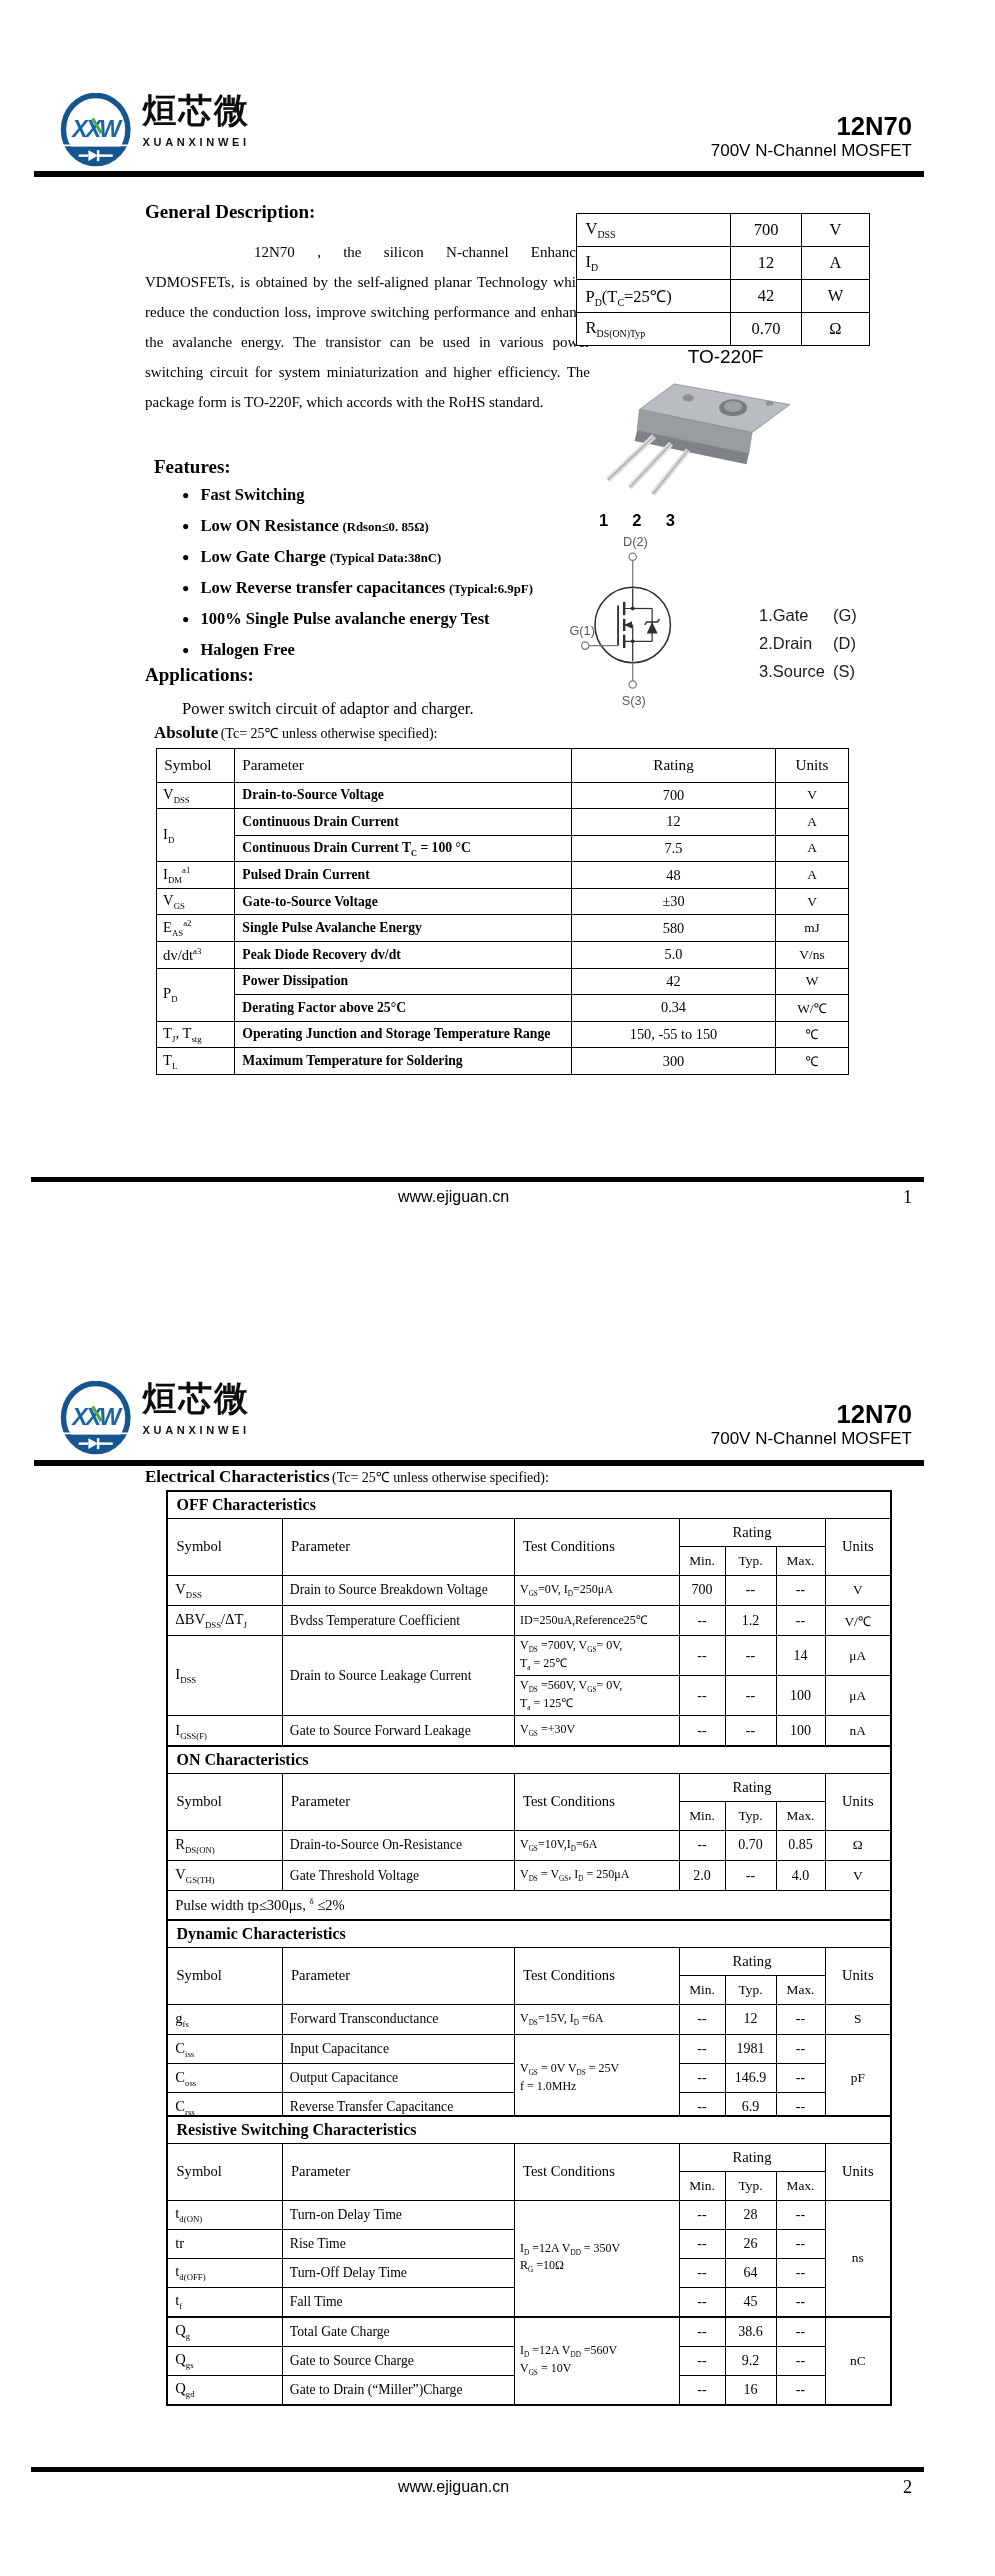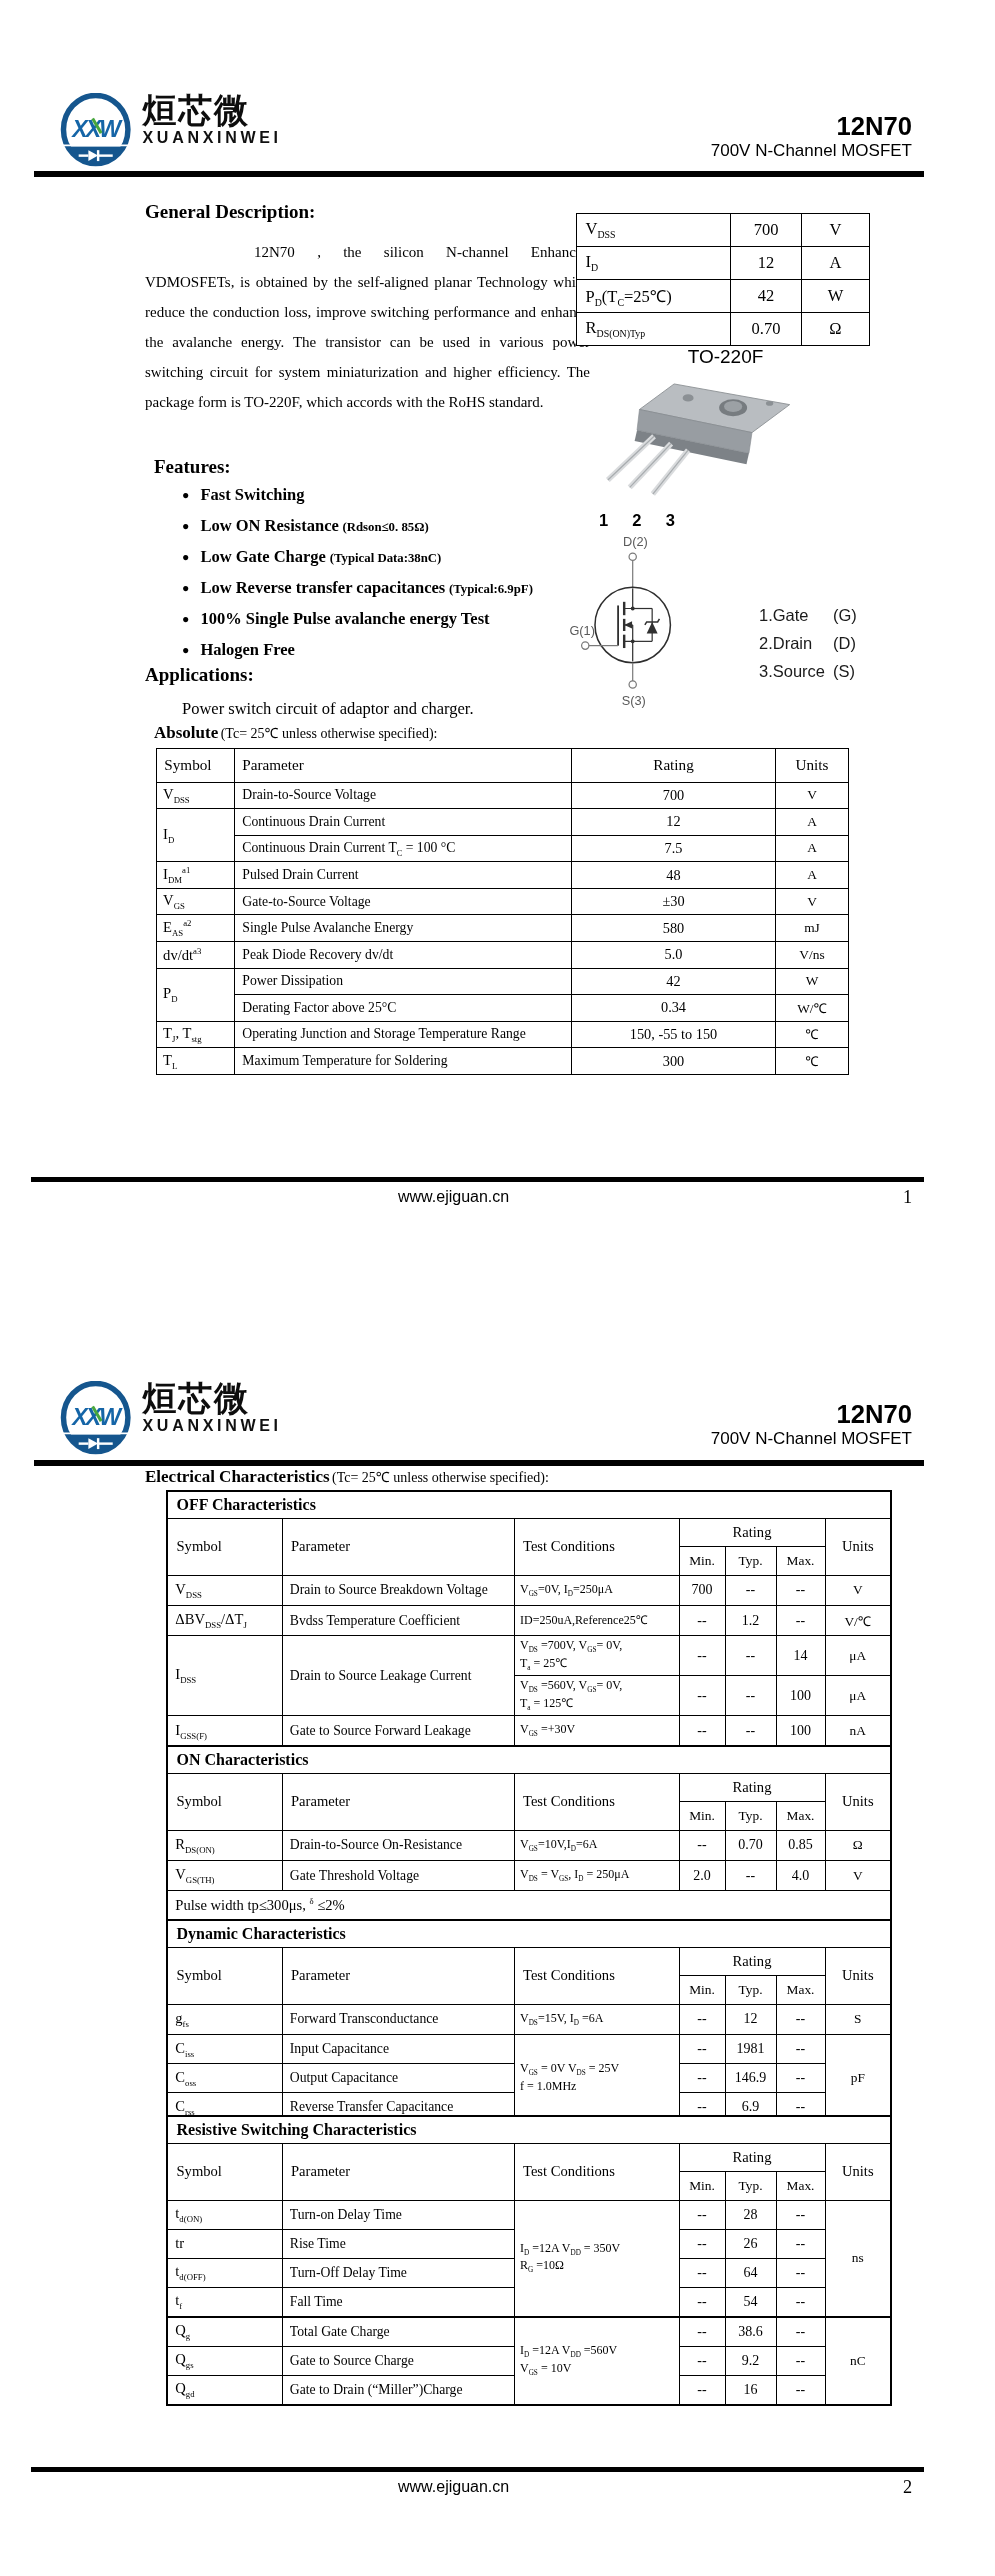--- a/index.html
+++ b/index.html
@@ -5,21 +5,21 @@
   html,body{margin:0;padding:0;background:#ffffff;}
   body{width:995px;height:2576px;position:relative;font-family:"Liberation Serif",serif;color:#000;}
   .page{position:absolute;left:0;width:995px;height:1288px;background:#fff;overflow:hidden;}
   #page1{top:0;} #page2{top:1288px;}
   .abs{position:absolute;}
   sub{font-size:60%;} sup{font-size:60%;}
 
   
   .logo{display:flex;align-items:flex-start;gap:8.5px;}
   .logo-cn{font-family:"DejaVu Sans",sans-serif;font-weight:bold;font-size:34px;line-height:1.05;letter-spacing:1.8px;color:#0d0d0d;}
-  .logo-en{font-family:"Liberation Sans",sans-serif;font-weight:bold;font-size:16px;letter-spacing:3.7px;color:#101010;margin-top:0;}
+  .logo-en{font-family:"Liberation Sans",sans-serif;font-weight:bold;font-size:11px;letter-spacing:3.7px;color:#101010;margin-top:7px;}
   .part-head{width:302px;text-align:right;font-family:"Liberation Sans",sans-serif;}
   .part-no{font-size:25.6px;font-weight:bold;line-height:1.05;}
   .part-sub{font-size:17px;margin-top:1.2px;}
   .rule{background:#000;}
 
   
   .h-main{font-size:19px;font-weight:bold;}
   .h-inline-b{font-size:17px;font-weight:bold;}
   .h-inline-r{font-size:14px;font-weight:normal;}
 
@@ -47,21 +47,21 @@
   .sumtbl td.n,.sumtbl td.u{text-align:center;}
 
   
   .abstbl{border:1.8px solid #000;}
   .abstbl th,.abstbl td{border:1.3px solid #000;font-size:14.3px;}
   .abstbl thead th{height:30.5px;font-weight:normal;font-size:15.2px;}
   .abstbl .hs,.abstbl .hp{text-align:left;padding-left:7.3px;}
   .abstbl .hr,.abstbl .hu{text-align:center;}
   .abstbl tbody td{height:24.4px;padding:0.6px 3.7px;}
   .abstbl td.s{text-align:left;padding-left:6.1px;font-size:14.6px;}
-  .abstbl td.p{text-align:left;padding-left:7.3px;font-size:13.7px;}
+  .abstbl td.p{text-align:left;padding-left:7.3px;font-size:13.7px;font-weight:bold;}
   .abstbl td.n{text-align:center;}
   .abstbl td.u{text-align:center;font-size:13.4px;}
   .abstbl tr.sub td{border-top-width:0.9px;}
 
   
   .ec{border:2.1px solid #000;}
   .ec th,.ec td{border:1.2px solid #000;}
   .ec tr.ttl th{border-bottom:1.6px solid #000;font-size:16px;font-weight:bold;text-align:left;padding:3.7px 8.5px;height:18.3px;}
   .ec thead tr.hdr th,.ec thead tr.hdr2 th{font-weight:normal;font-size:14.6px;height:25.6px;}
   .ec thead tr.hdr2 th{font-size:13.4px;}
@@ -615,21 +615,21 @@
           <td class="s">t<sub>d(OFF)</sub></td>
           <td class="p">Turn-Off Delay Time</td>
           <td class="n">--</td>
           <td class="n">64</td>
           <td class="n">--</td>
         </tr>
         <tr>
           <td class="s">t<sub>f</sub></td>
           <td class="p">Fall Time</td>
           <td class="n">--</td>
-          <td class="n">54</td>
+          <td class="n">45</td>
           <td class="n">--</td>
         </tr>
         <tr class="grp">
           <td class="s">Q<sub>g</sub></td>
           <td class="p">Total Gate Charge</td>
           <td rowspan="3" class="t">I<sub>D</sub> =12A   V<sub>DD</sub> =560V<br>V<sub>GS</sub> = 10V</td>
           <td class="n">--</td>
           <td class="n">38.6</td>
           <td class="n">--</td>
           <td rowspan="3" class="u">nC</td>

